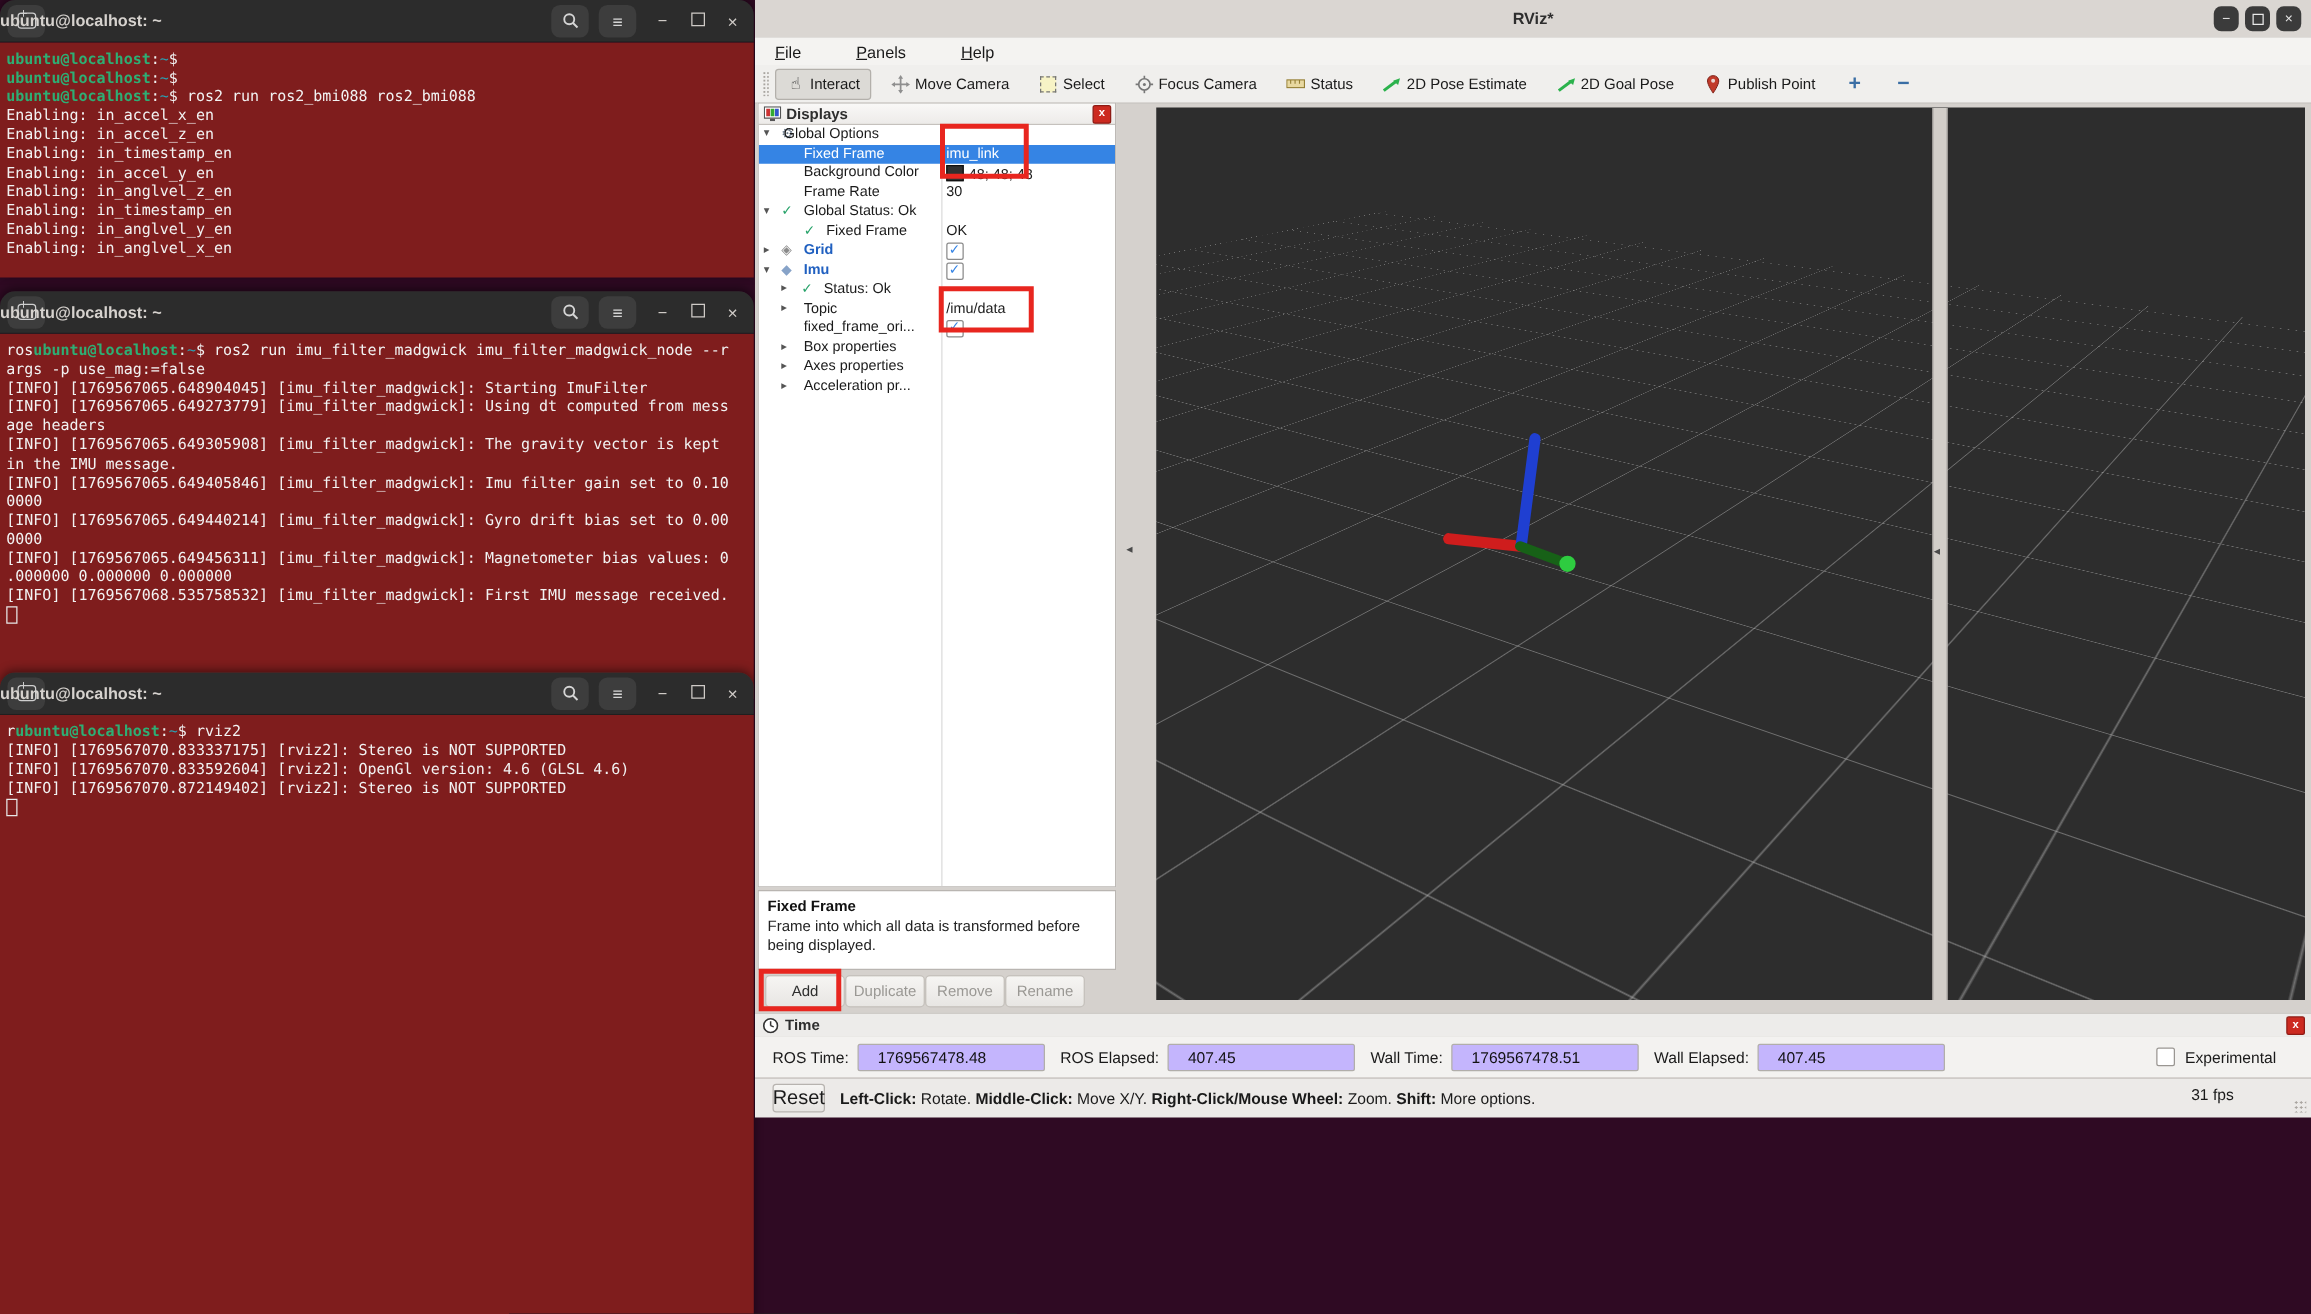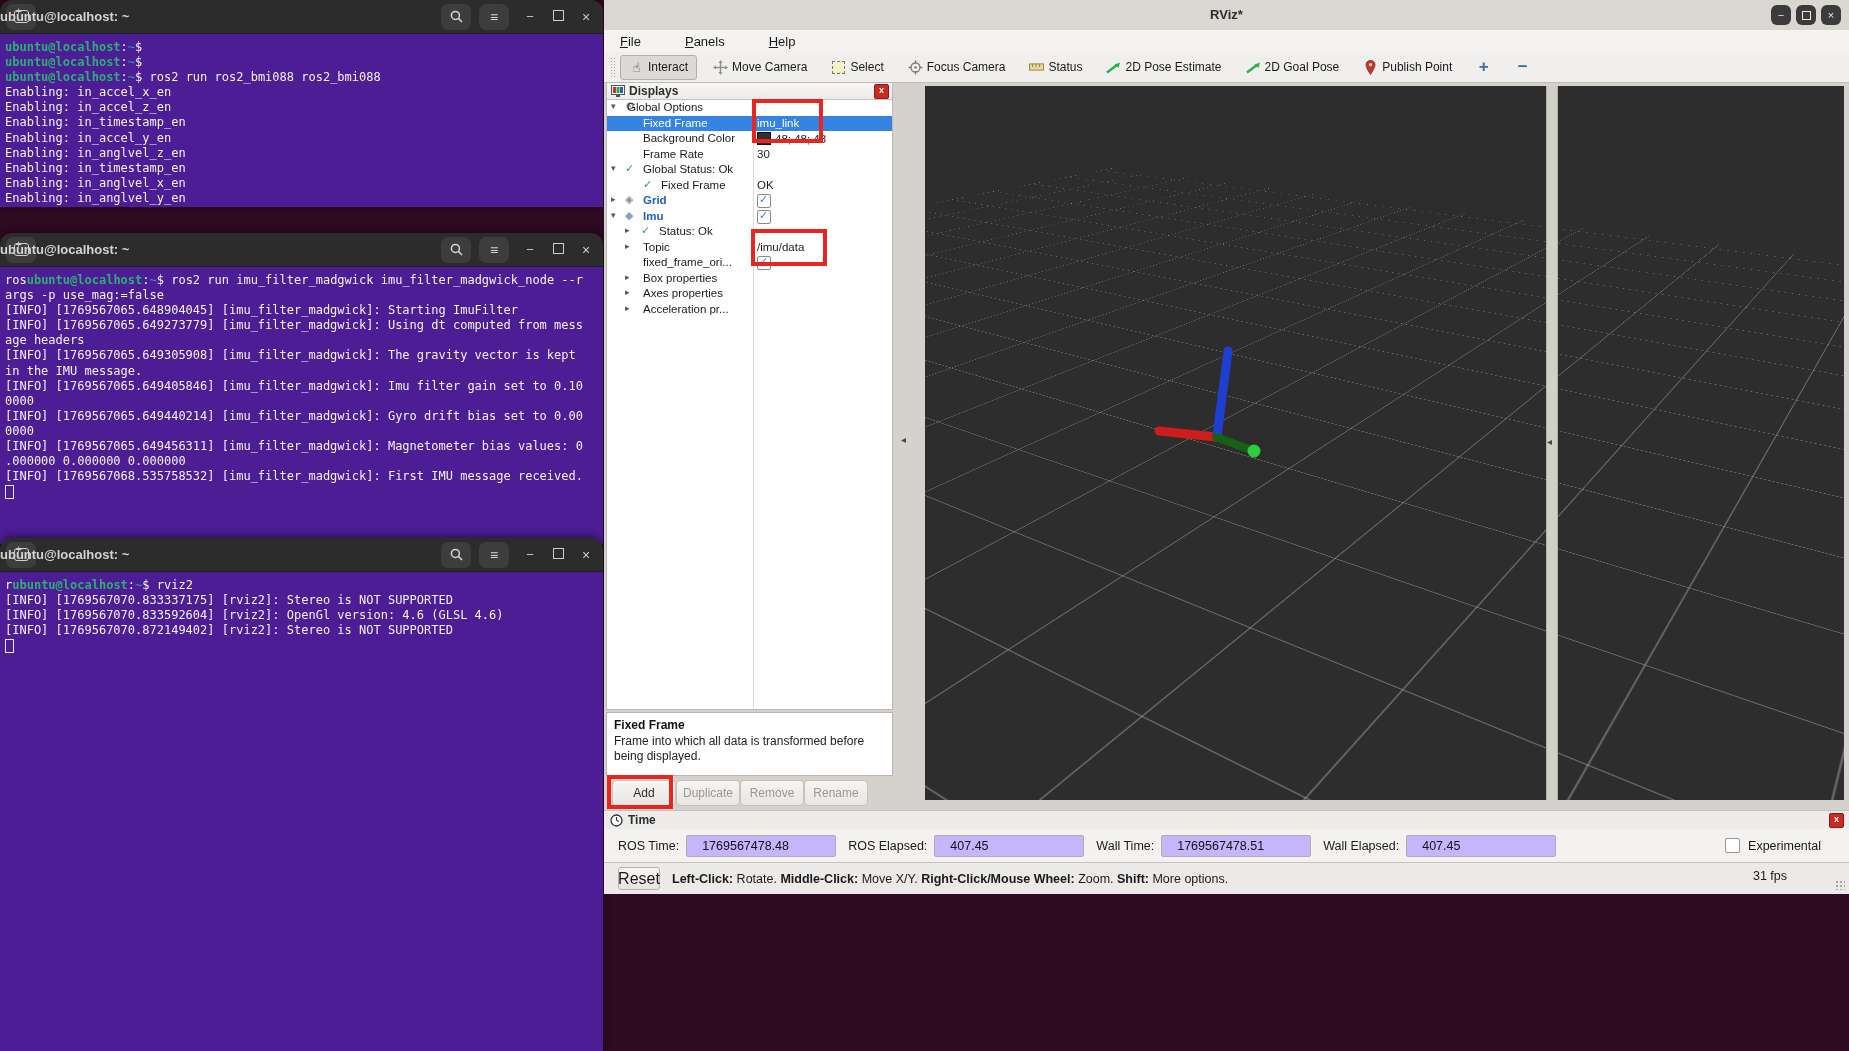--- a/index.html
+++ b/index.html
@@ -14,21 +14,21 @@
   .ttitle{position:absolute;left:0;right:0;text-align:left;color:#d6d2ce;
     font-weight:bold;font-size:13px;pointer-events:none;}
   .tbtn{width:30px;height:26px;background:#3d3d3d;border-radius:7px;display:flex;
     align-items:center;justify-content:center;color:#d5d5d5;margin-left:6px;}
   .newtab-glyph{width:13px;height:11px;border:1.5px solid #cfcfcf;border-radius:3px;
     position:relative;}
   .newtab-glyph::after{content:"+";position:absolute;left:1px;top:-6px;font-size:11px;color:#cfcfcf;}
   .winglyphs{margin-left:auto;display:flex;align-items:center;gap:14px;margin-right:10px;}
   .wg{color:#cfcbc7;width:14px;text-align:center;font-size:13px;}
   .wg .maxbox{display:inline-block;width:9px;height:9px;border:1.5px solid #cfcbc7;}
-  .tbody{background:#4c1d95;padding:6px 0 1px 5px;overflow:hidden;}
+  .tbody{background:#7f1d1d;padding:6px 0 16px 5px;overflow:hidden;}
   .line{height:15.1px;white-space:pre;font-family:"DejaVu Sans Mono",monospace;
     font-size:12px;line-height:15.1px;color:#f2f2f2;}
   .seg-g{color:#2eae74;font-weight:bold;}
   .seg-c{color:#2aa1b3;}
   .seg-w{color:#f2f2f2;}
   .cursor{display:inline-block;width:7px;height:12px;border:1px solid #e8e8e8;vertical-align:middle;}
   
   #rviz{position:absolute;left:604px;top:0;width:1245px;height:893px;background:#d5d1cd;}
   #rviz-titlebar{position:absolute;left:0;top:0;right:0;height:30px;background:#dad6d2;
     border-bottom:1px solid #bdb9b5;}
@@ -153,22 +153,22 @@
     <div class="tbody" style="height:166px;">
         <div class="line"><span class="seg-g">ubuntu@localhost</span><span class="seg-w">:</span><span class="seg-c">~</span><span class="seg-w">$ </span></div>
         <div class="line"><span class="seg-g">ubuntu@localhost</span><span class="seg-w">:</span><span class="seg-c">~</span><span class="seg-w">$ </span></div>
         <div class="line"><span class="seg-g">ubuntu@localhost</span><span class="seg-w">:</span><span class="seg-c">~</span><span class="seg-w">$ ros2 run ros2_bmi088 ros2_bmi088</span></div>
         <div class="line"><span class="seg-w">Enabling: in_accel_x_en</span></div>
         <div class="line"><span class="seg-w">Enabling: in_accel_z_en</span></div>
         <div class="line"><span class="seg-w">Enabling: in_timestamp_en</span></div>
         <div class="line"><span class="seg-w">Enabling: in_accel_y_en</span></div>
         <div class="line"><span class="seg-w">Enabling: in_anglvel_z_en</span></div>
         <div class="line"><span class="seg-w">Enabling: in_timestamp_en</span></div>
+        <div class="line"><span class="seg-w">Enabling: in_anglvel_y_en</span></div>
         <div class="line"><span class="seg-w">Enabling: in_anglvel_x_en</span></div>
-        <div class="line"><span class="seg-w">Enabling: in_anglvel_y_en</span></div>
       </div>
   </div>
 
   <div class="term" id="term1" style="top:233px;">
     <div class="tbar">
       <div class="tbtn">
           <span class="newtab-glyph"></span>
         </div>
       <div class="ttitle">ubuntu@localhost: ~</div>
       <div class="winglyphs">

